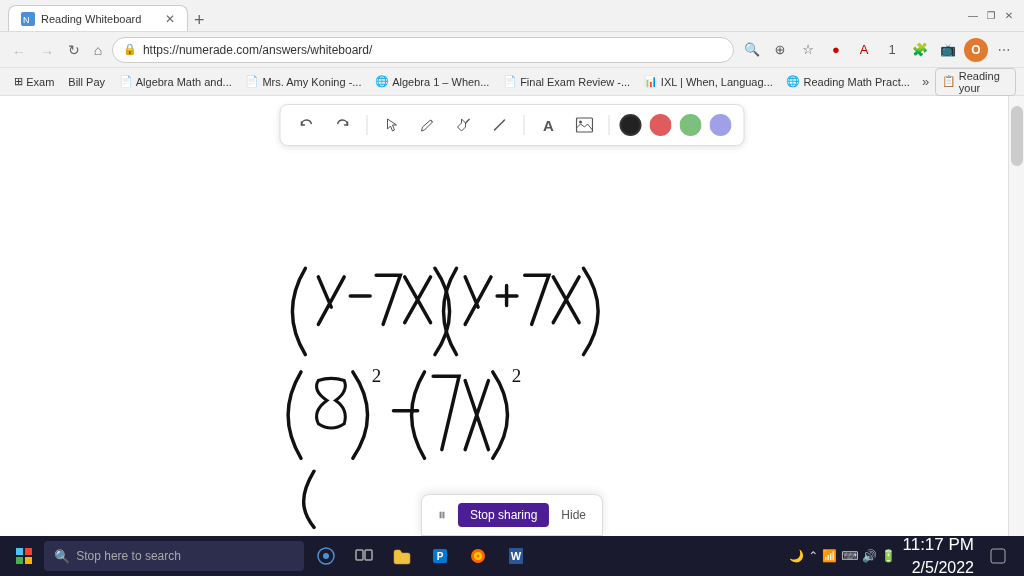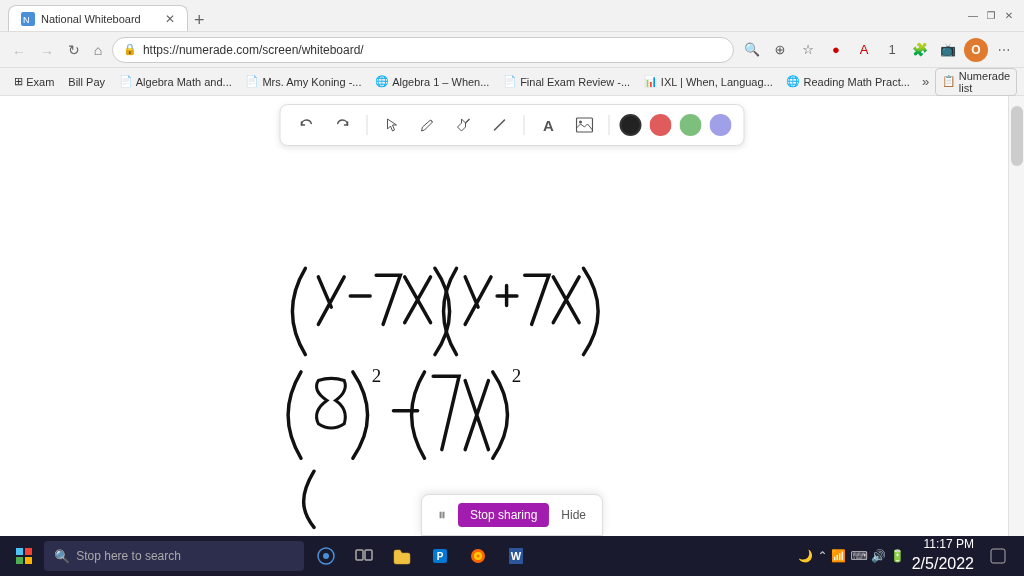--- a/index.html
+++ b/index.html
@@ -186,21 +186,21 @@
       display: flex;
       align-items: center;
       gap: 12px;
       box-shadow: 0 -2px 8px rgba(0,0,0,0.1);
       font-size: 12px;
       color: #555;
       white-space: nowrap;
       z-index: 20;
     }
     .stop-btn {
-      background: #a21caf;
+      background: #4c1d95;
       color: white;
       border: none;
       border-radius: 4px;
       padding: 5px 12px;
       font-size: 12px;
       cursor: pointer;
       font-weight: 500;
     }
     .hide-btn {
       color: #555;
@@ -255,21 +255,21 @@
     .taskbar-right {
       margin-left: auto;
       display: flex;
       align-items: center;
       gap: 6px;
       padding-right: 4px;
     }
     .system-icons { display: flex; align-items: center; gap: 4px; }
     .sys-icon { color: #ccc; font-size: 12px; cursor: pointer; }
     .clock { text-align: right; color: #fff; font-size: 11px; line-height: 1.4; cursor: pointer; }
-    .clock-time { font-size: 12px; }
+    .clock-time { font-size: 17px; }
     .clock-date { font-size: 16px; }
 
     
     .math-svg {
       position: absolute;
       top: 0;
       left: 0;
       width: 100%;
       height: 100%;
     }
@@ -278,40 +278,40 @@
 <body>
 
 <div class="title-bar">
   <div class="tab-area">
     <div class="tab">
       <div class="tab-favicon">
         <svg viewBox="0 0 10 10">
             <text y="9" font-size="9" fill="white">N</text>
           </svg>
       </div>
-      <span>National Whiteboard</span>
+      <span>Reading Whiteboard</span>
       <span class="tab-close">✕</span>
     </div>
     <button class="new-tab-btn">+</button>
   </div>
   <div class="window-controls">
     <div class="win-btn">—</div>
     <div class="win-btn">❐</div>
     <div class="win-btn">✕</div>
   </div>
 </div>
 
 <div class="address-bar">
   <button class="nav-btn" disabled="">←</button>
   <button class="nav-btn" disabled="">→</button>
   <button class="nav-btn">↻</button>
   <button class="nav-btn">⌂</button>
   <div class="url-box">
     <span class="lock-icon">🔒</span>
-    <span class="url-text">https://numerade.com/screen/whiteboard/</span>
+    <span class="url-text">https://numerade.com/answers/whiteboard/</span>
   </div>
   <div class="toolbar-icons">
     <div class="toolbar-icon">🔍</div>
     <div class="toolbar-icon">⊕</div>
     <div class="toolbar-icon">☆</div>
     <div class="toolbar-icon" style="color:#c00">●</div>
     <div class="toolbar-icon" style="color:#c00">A</div>
     <div class="toolbar-icon">1</div>
     <div class="toolbar-icon">🧩</div>
     <div class="toolbar-icon">📺</div>
@@ -348,21 +348,21 @@
     <span class="bm-icon">📊</span>
     <span>IXL | When, Languag...</span>
   </div>
   <div class="bookmark-item">
     <span class="bm-icon">🌐</span>
     <span>Reading Math Pract...</span>
   </div>
   <div class="bookmarks-more">»</div>
   <div class="reading-list-btn">
     <span>📋</span>
-    <span>Numerade list</span>
+    <span>Reading your</span>
   </div>
 </div>
 
 <div class="content-area" style="height: calc(576px - 32px - 36px - 28px - 40px);">
 
   <div class="wb-toolbar">
     <button class="wb-btn" title="Undo">
       <svg width="16" height="16" viewBox="0 0 16 16" fill="none">
         <path d="M3 8C3 5.2 5.2 3 8 3c2.2 0 4.1 1.4 4.8 3.4" stroke="#555" stroke-width="1.5" stroke-linecap="round" fill="none"></path>
         <polyline points="3,5 3,8 6,8" stroke="#555" stroke-width="1.5" stroke-linecap="round" stroke-linejoin="round" fill="none"></polyline>

